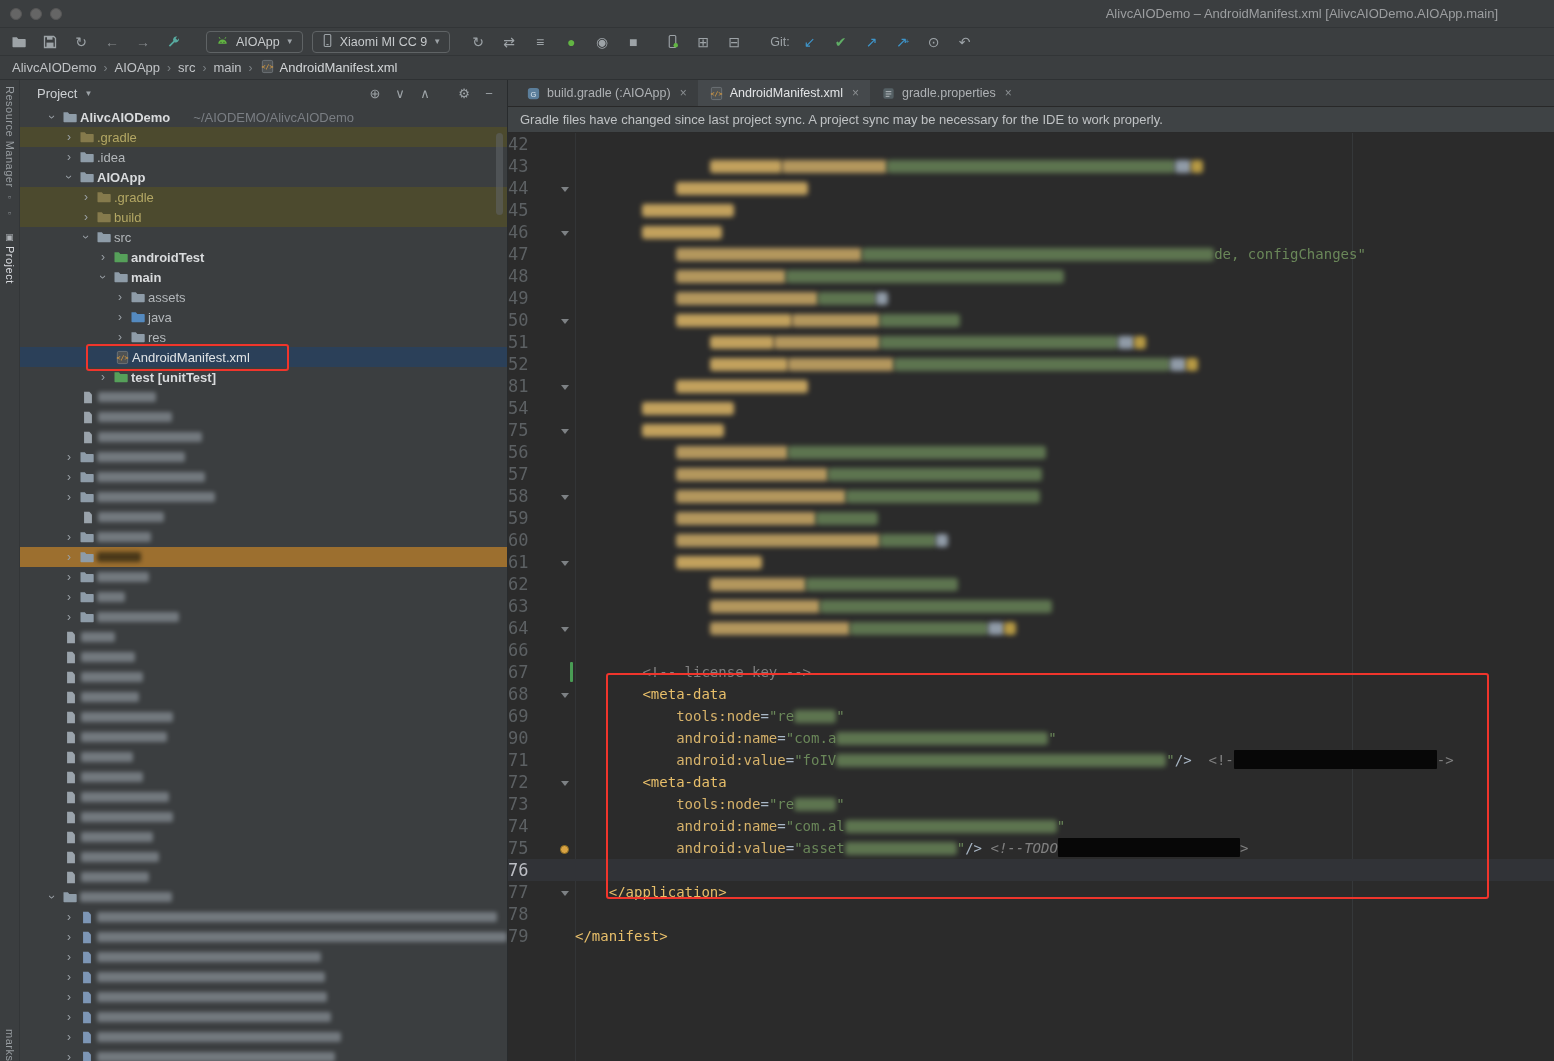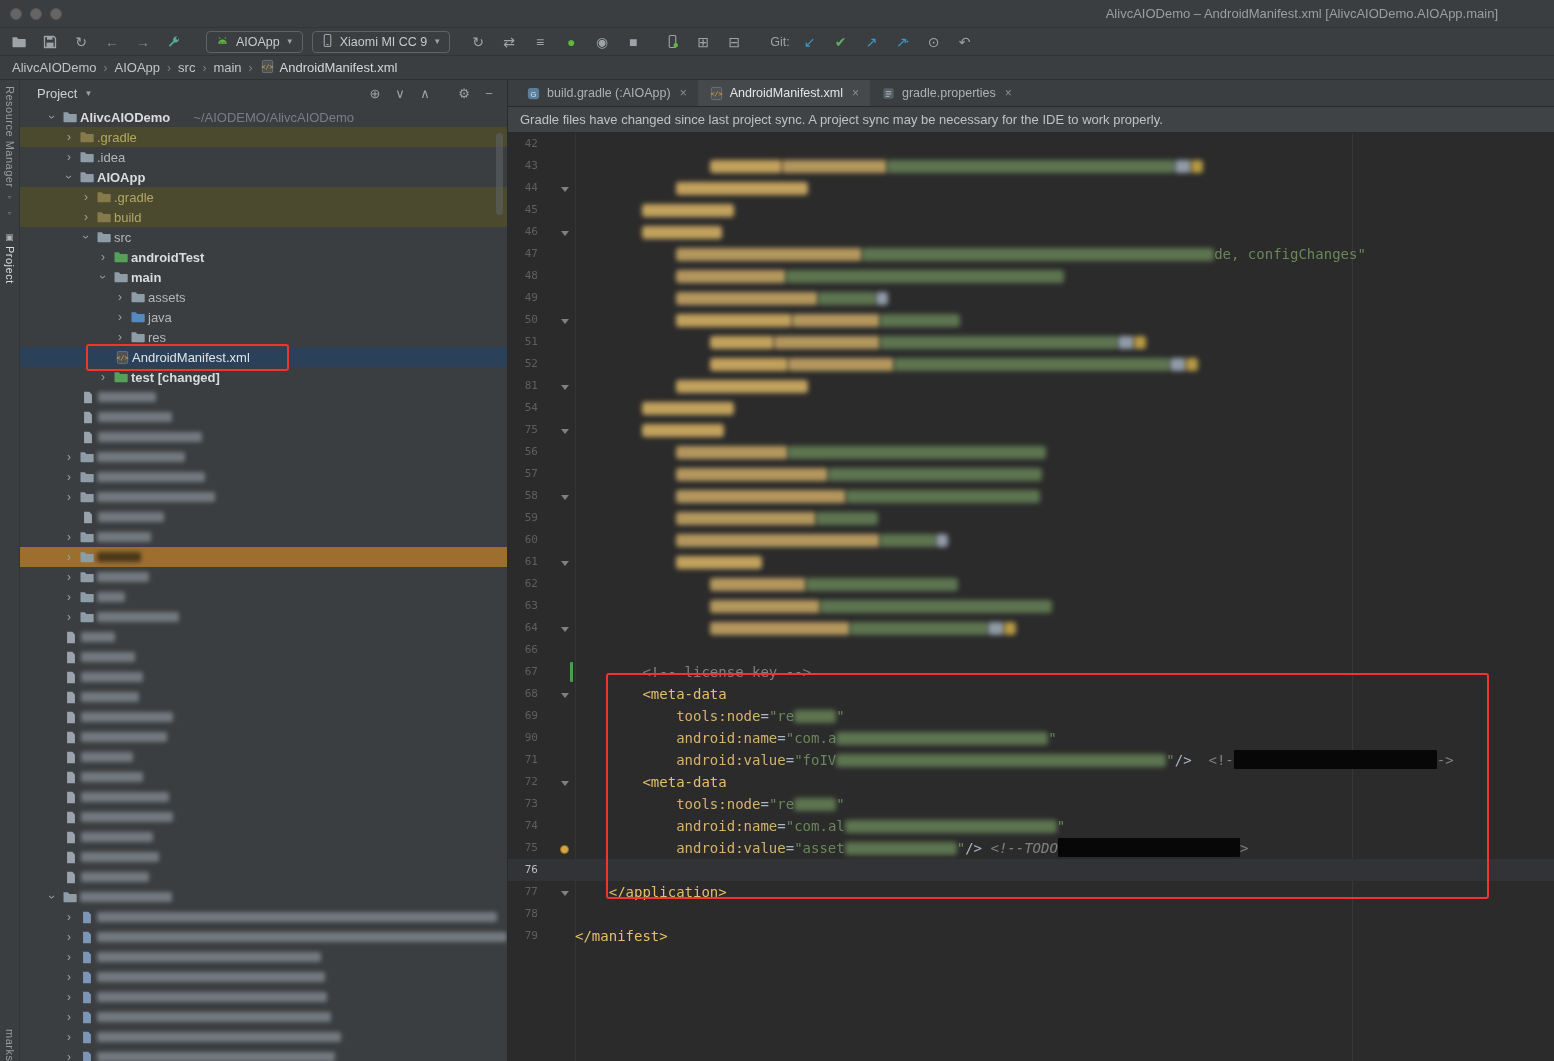--- a/index.html
+++ b/index.html
@@ -67,21 +67,21 @@
   .tab.active{background:#45494c;color:#e3e5e7}
   .tabicon{display:flex;align-items:center}
   .tclose{color:#8c9093;font-size:12px;margin-left:3px}
   .banner{height:26px;background:#3f4345;border-bottom:1px solid #2a2a2a;display:flex;align-items:center;padding:0 12px;font-size:13px;color:#bfc2c4;white-space:nowrap}
   #code{position:relative;flex:1;font-family:"DejaVu Sans Mono",monospace;font-size:14px;overflow:hidden}
   .gutterline{position:absolute;left:67px;top:0;bottom:0;width:1px;background:#333537}
   .guide{position:absolute;left:844px;top:0;bottom:0;width:1px;background:#35383a}
   .cline{height:22px;line-height:22px;display:flex;white-space:pre;position:relative}
   .cline.caret{background:#313337}
   .cline.caret .lnum{color:#bcbec4}
-  .lnum{flex:0 0 30px;text-align:right;color:#5c6063;font-size:11px}
+  .lnum{flex:0 0 30px;text-align:left;color:#5c6063;font-size:17px}
   .marker{flex:0 0 37px;text-align:right;padding-right:6px}
   .ltext{flex:1;min-width:0}
   .c-tag{color:#e8bf6a}
   .c-attr{color:#d6b26a}
   .c-str{color:#6a8759}
   .c-com{color:#808080}
   .c-comi{color:#808080;font-style:italic}
   .c-plain{color:#a9b7c6}
   .c-icony{color:#d8b44a}
   .bar{display:inline-block;height:13px;border-radius:3px;background:currentColor;filter:blur(2.5px);opacity:.8;vertical-align:-2px}
@@ -337,21 +337,21 @@
           </span>
           <span class="lbl">AndroidManifest.xml</span>
         </div>
         <div class="trow bold" style="padding-left: 75px;">
           <span class="chev">›</span>
           <span class="ticon">
             <svg width="16" height="16" viewBox="0 0 16 16">
               <path d="M1.5 3.2h4.3l1.5 1.9H14a.7.7 0 0 1 .7.7v6.8a.7.7 0 0 1-.7.7H2.2a.7.7 0 0 1-.7-.7z" fill="#56A05A"></path>
             </svg>
           </span>
-          <span class="lbl">test [changed]</span>
+          <span class="lbl">test [unitTest]</span>
         </div>
         <div class="trow" style="padding-left: 58px;">
           <span class="ticon">
             <svg width="14" height="15" viewBox="0 0 16 16">
               <path d="M3.5 1.5h6l3 3v10h-9z" fill="#9aa3ab"></path>
             </svg>
           </span>
           <div class="tbar" style="width: 58px;"></div>
         </div>
         <div class="trow" style="padding-left: 58px;">

